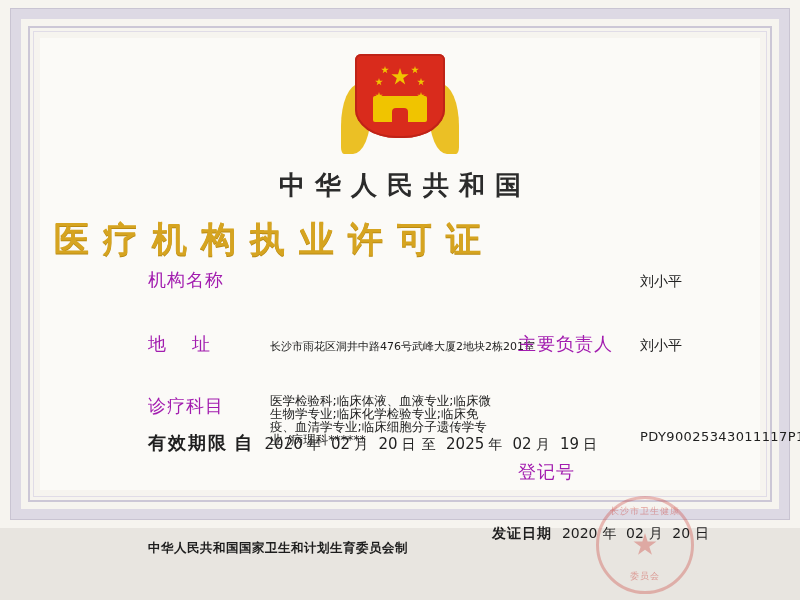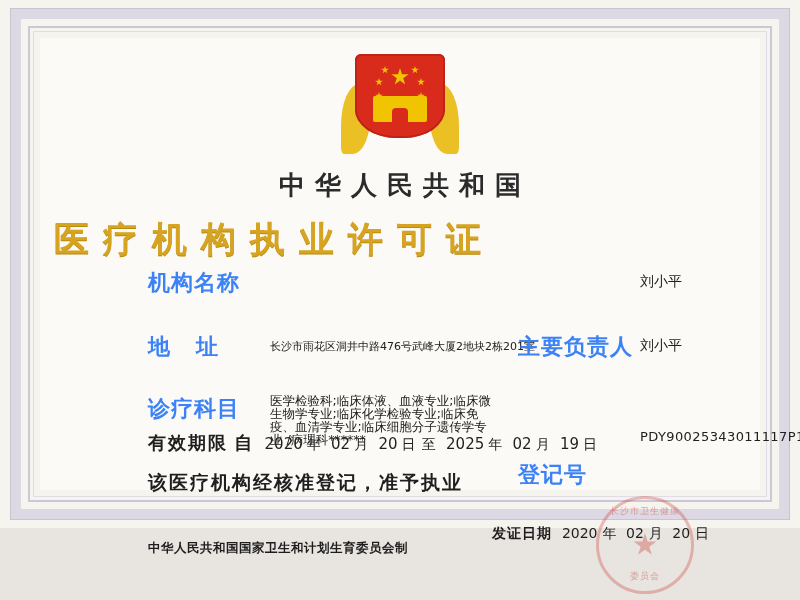--- a/index.html
+++ b/index.html
@@ -168,23 +168,23 @@
     top: 228px;
     left: 108px;
     width: 600px;
   }
   .row {
     position: relative;
     min-height: 30px;
   }
   .label {
     position: absolute;
-    font-size: 22px;
-    font-weight: bold;
-    color: #3b82f6;
+    font-size: 18px;
+    font-weight: normal;
+    color: #a21caf;
     letter-spacing: 1px;
   }
   .value {
     position: absolute;
     font-size: 13px;
     color: #202020;
     line-height: 18px;
   }
   .value.big { font-size: 14px; }
 
@@ -359,21 +359,20 @@
       <span class="lead">自</span>
       <span class="num">2020</span><span class="unit">年</span>
       <span class="num">02</span><span class="unit">月</span>
       <span class="num">20</span><span class="unit">日</span>
       <span class="unit">至</span>
       <span class="num">2025</span><span class="unit">年</span>
       <span class="num">02</span><span class="unit">月</span>
       <span class="num">19</span><span class="unit">日</span>
     </div>
 
-    <div class="statement">该医疗机构经核准登记，准予执业</div>
 
     <div class="footer-left">中华人民共和国国家卫生和计划生育委员会制</div>
 
     <div class="footer-right">
       <div class="line">
         <span class="fr-label">发证日期</span>
         <span class="fr-date">
           <span class="n">2020</span><span>年</span>
           <span class="n">02</span><span>月</span>
           <span class="n">20</span><span>日</span>

